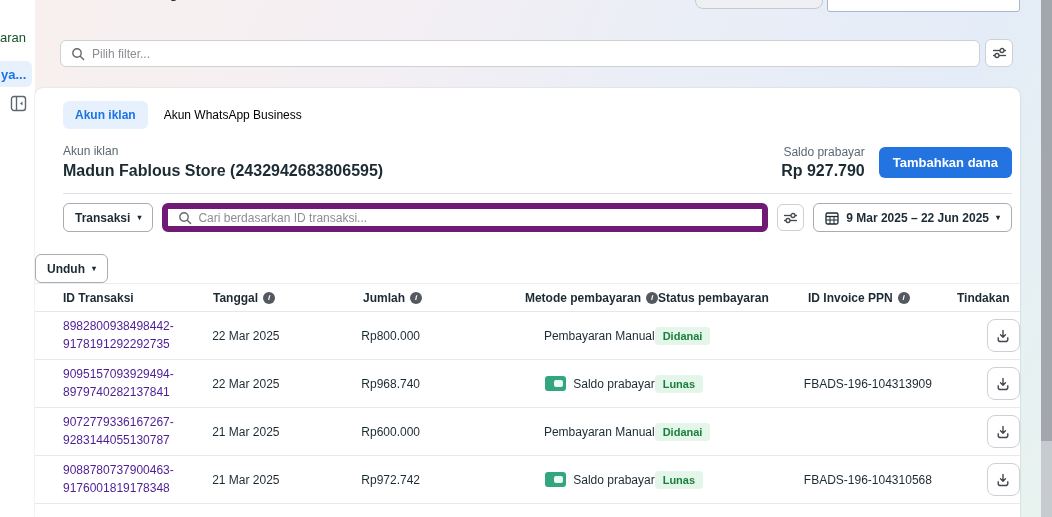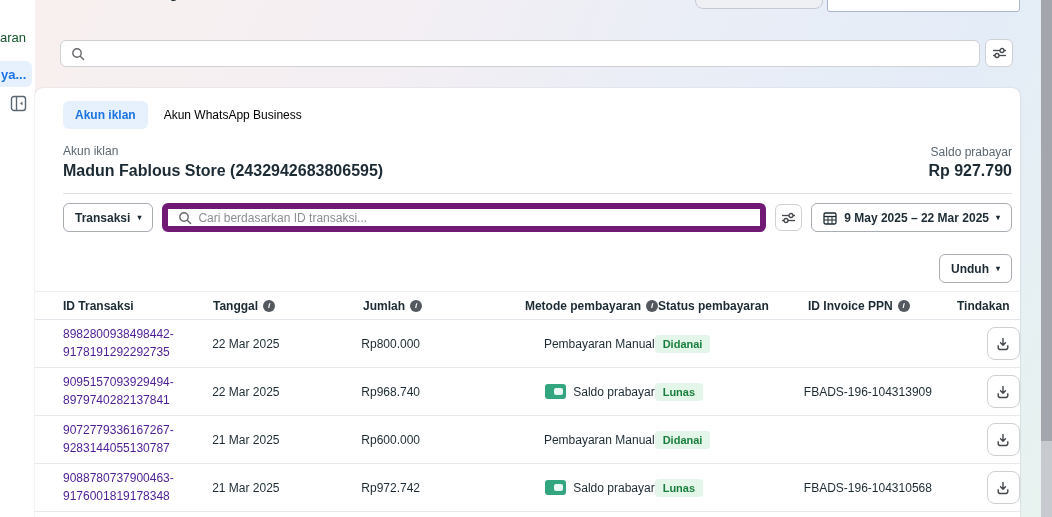--- a/index.html
+++ b/index.html
@@ -50,23 +50,23 @@
   .btn-primary { background: #2374e1; color: #fff; font-weight: bold; font-size: 13px; border: none; border-radius: 6px; height: 31px; padding: 0 14px; cursor: pointer; font-family: "Liberation Sans", sans-serif; }
 
   .divider { height: 1px; background: #dfe2e6; margin: 0 8px 0 28px; }
 
   .toolbar { display: flex; align-items: center; padding: 9px 8px 0 28px; gap: 9px; }
   .btn-outline { background: #fff; border: 1px solid #a8adb3; border-radius: 6px; height: 29px; display: inline-flex; align-items: center; gap: 7px; padding: 0 11px; font-size: 12px; font-weight: bold; color: #1c2b33; cursor: pointer; font-family: "Liberation Sans", sans-serif; }
   .caret { font-size: 8px; color: #1c2b33; }
   .mid-search { flex: 1; height: 29px; background: #fff; border: 6px solid #701a75; border-radius: 6px; display: flex; align-items: center; padding: 0 10px; gap: 6px; max-width: 662px; }
   .mid-settings { width: 27px; height: 27px; }
 
-  .download-row { display: flex; justify-content: flex-end; padding: 22px 8px 0 0; }
-
-  .table { margin-top: 8px; }
+  .download-row { display: flex; justify-content: flex-start; padding: 22px 8px 0 0; }
+
+  .table { margin-top: 0; }
   .thead, .trow { display: flex; align-items: center; padding-left: 28px; }
   .thead { height: 29px; border-top: 1px solid #ebedf0; border-bottom: 1px solid #e4e6eb; font-size: 12px; font-weight: bold; }
   .trow { height: 48px; border-bottom: 1px solid #e7e9ec; font-size: 12px; }
   .w1 { width: 150px; } .w2 { width: 150px; } .w3 { width: 147px; } .w4 { width: 148px; justify-content: flex-end; } .w5 { width: 150px; } .w6 { width: 149px; } .w7 { flex: 1; }
   .th { display: flex; align-items: center; gap: 5px; }
   .info-dot { width: 12px; height: 12px; border-radius: 50%; background: #54585f; color: #fff; font-size: 8px; font-weight: bold; display: inline-flex; align-items: center; justify-content: center; font-style: italic; }
   .txn-id { color: #4c1d95; width: 133px; line-height: 1.45; overflow-wrap: break-word; cursor: pointer; }
   .method-cell { display: flex; align-items: center; gap: 7px; }
   .wallet-chip { width: 21px; height: 15px; background: #33a57f; border-radius: 3px; position: relative; flex: none; }
   .wallet-chip::after { content: ""; position: absolute; right: 3px; top: 4px; width: 9px; height: 7px; background: #eafaf2; border-radius: 2px; }
@@ -101,20 +101,21 @@
   </div>
 </div>
 
 <div class="top-filter">
   <span>
     <svg width="14" height="14" viewBox="0 0 14 14">
         <circle cx="6" cy="6" r="4.2" fill="none" stroke="#65676b" stroke-width="1.4"></circle>
         <line x1="9.2" y1="9.2" x2="12.6" y2="12.6" stroke="#65676b" stroke-width="1.4" stroke-linecap="round"></line>
       </svg>
   </span>
+  <input type="text" placeholder="Pilih filter..." style="">
 </div>
 <div class="icon-btn top-settings">
   <svg width="15" height="14" viewBox="0 0 15 14">
       <line x1="1" y1="4.5" x2="14" y2="4.5" stroke="#44484d" stroke-width="1.3"></line>
       <circle cx="10" cy="4.5" r="2" fill="#fff" stroke="#44484d" stroke-width="1.3"></circle>
       <line x1="1" y1="9.5" x2="14" y2="9.5" stroke="#44484d" stroke-width="1.3"></line>
       <circle cx="5" cy="9.5" r="2" fill="#fff" stroke="#44484d" stroke-width="1.3"></circle>
     </svg>
 </div>
 
@@ -128,20 +129,21 @@
   <div class="account-row">
     <div>
       <div class="acct-label">Akun iklan</div>
       <div class="acct-name">Madun Fablous Store (2432942683806595)</div>
     </div>
     <div class="acct-right">
       <div class="balance">
         <div class="balance-label">Saldo prabayar</div>
         <div class="balance-value">Rp 927.790</div>
       </div>
+      <button class="btn-primary">Tambahkan dana</button>
     </div>
   </div>
 
   <div class="divider"></div>
 
   <div class="toolbar">
     <button class="btn-outline">
       <span>Transaksi</span>
       <span class="caret">▾</span>
     </button>
@@ -165,21 +167,21 @@
     <button class="btn-outline">
       <span>
         <svg width="14" height="14" viewBox="0 0 14 14">
             <rect x="1" y="2" width="12" height="11" rx="1.5" fill="none" stroke="#1c2b33" stroke-width="1.3"></rect>
             <line x1="1" y1="5.5" x2="13" y2="5.5" stroke="#1c2b33" stroke-width="1.3"></line>
             <line x1="5" y1="5.5" x2="5" y2="13" stroke="#1c2b33" stroke-width="1"></line>
             <line x1="9" y1="5.5" x2="9" y2="13" stroke="#1c2b33" stroke-width="1"></line>
             <line x1="1" y1="9" x2="13" y2="9" stroke="#1c2b33" stroke-width="1"></line>
           </svg>
       </span>
-      <span>9 May 2025 – 22 Mar 2025</span>
+      <span>9 Mar 2025 – 22 Jun 2025</span>
       <span class="caret">▾</span>
     </button>
   </div>
 
   <div class="download-row">
     <button class="btn-outline">
       <span>Unduh</span>
       <span class="caret">▾</span>
     </button>
   </div>

